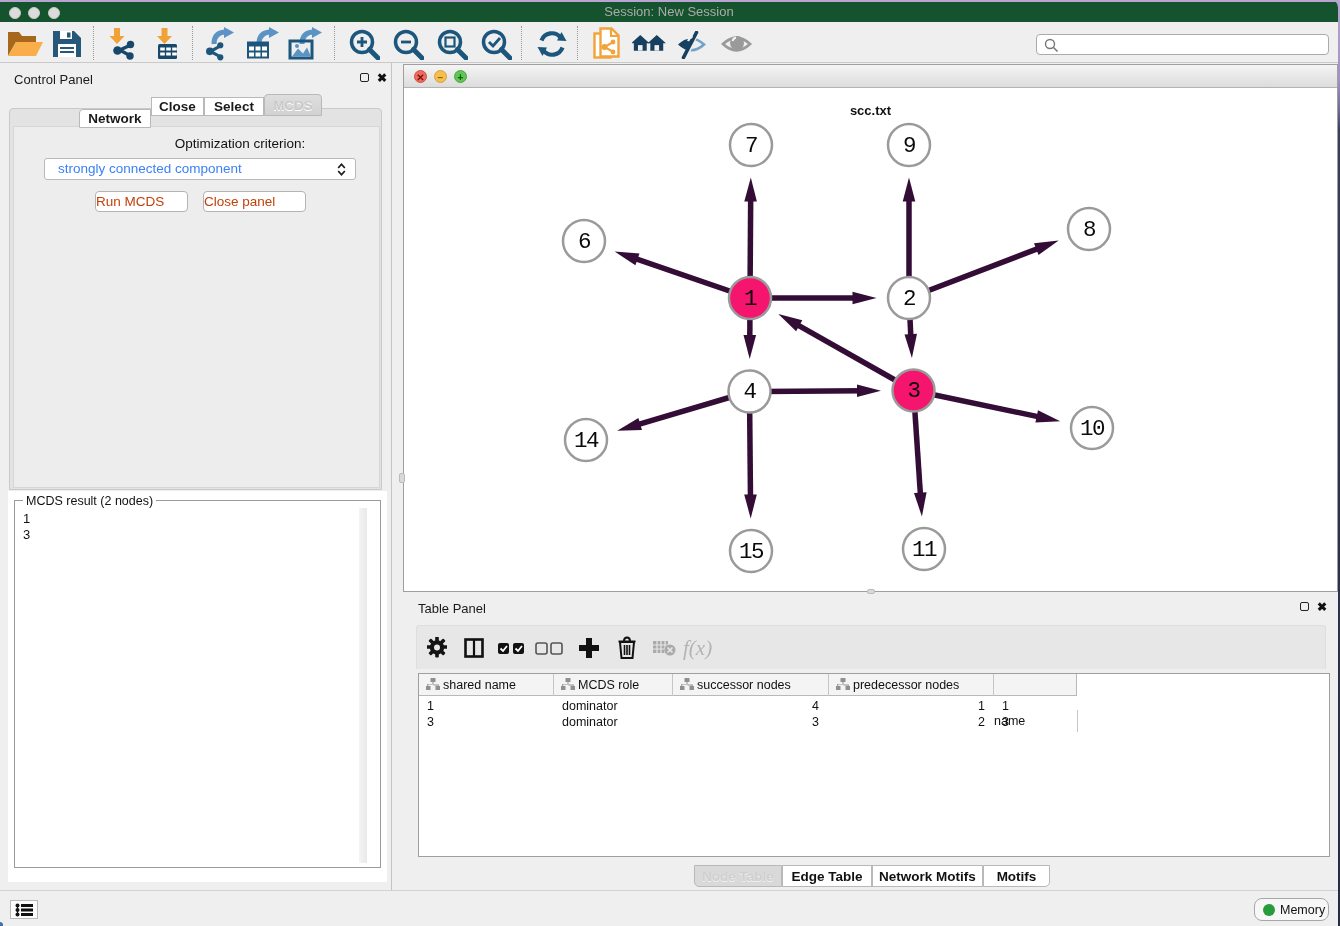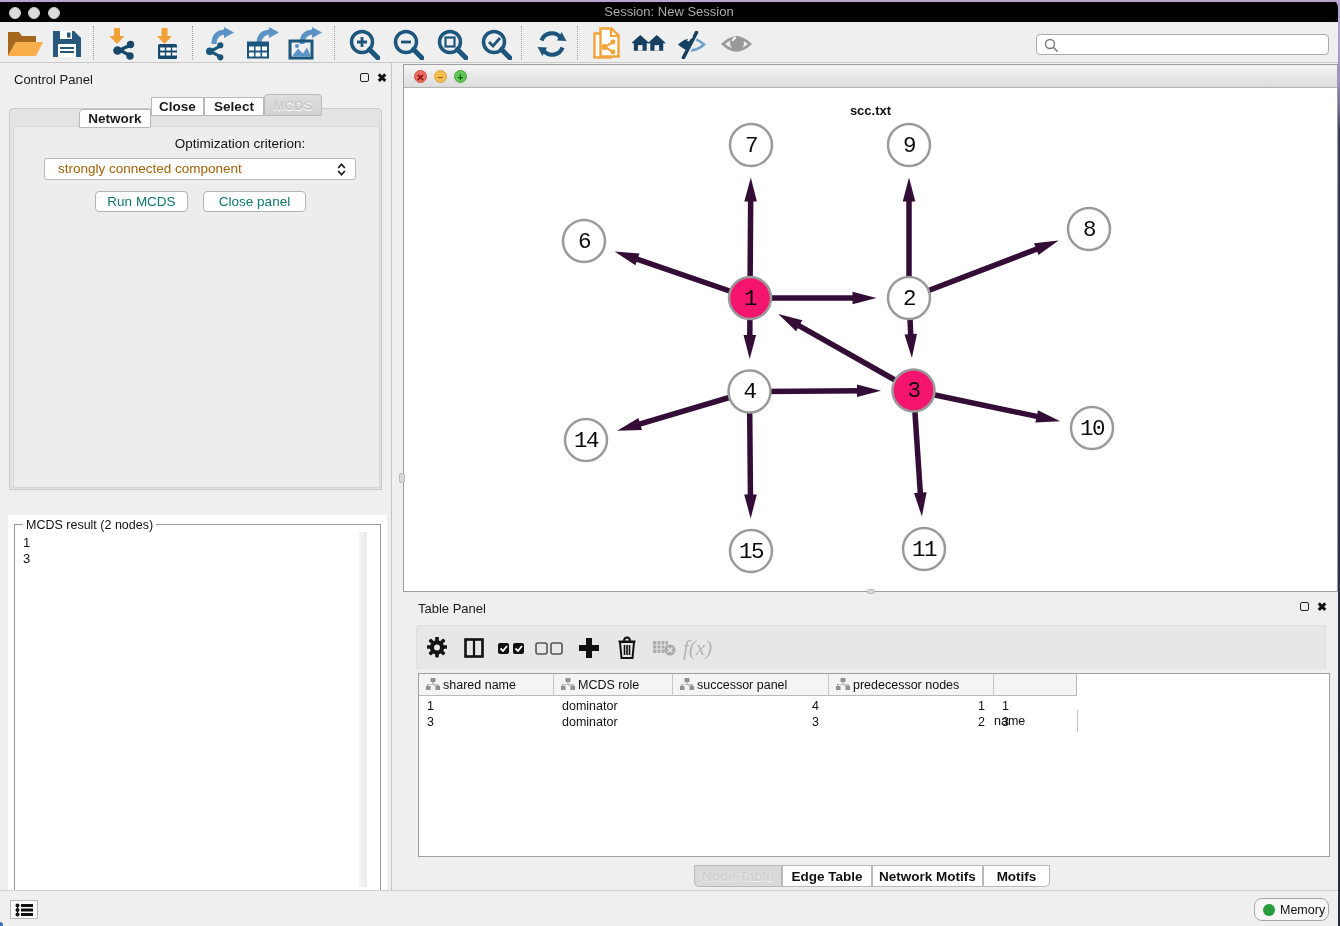--- a/index.html
+++ b/index.html
@@ -3,40 +3,40 @@
 <meta charset="utf-8">
 <style>
   * { margin:0; padding:0; box-sizing:border-box; }
   html,body { width:1340px; height:926px; overflow:hidden; }
   body { font-family:"Liberation Sans", sans-serif; background:linear-gradient(180deg,#b7a4d0 0px,#a291c1 80px,#6f6a94 110px,#39405e 130px,#2e3450 400px,#272c45 926px); position:relative; }
   #win {
     position:absolute; left:0; top:0; width:1338px; height:926px;
     background:#efefef;
     border-top-right-radius:7px;
   }
-  #titlebar { position:absolute; left:0; top:0; width:100%; height:22px; background:#000000; border-top-right-radius:7px;padding-left:16px;}
+  #titlebar { position:absolute; left:0; top:0; width:100%; height:22px; background:#14532d; border-top-right-radius:7px;padding-left:16px;}
   .tl { position:absolute; top:7px; width:12px; height:12px; border-radius:50%; background:#dcdcdc; border:1px solid #c9c9c9; }
   #wintitle { position:absolute; top:4px; left:0; width:1338px; text-align:center; font-size:13px; color:#ababab; }
   #toolbar { position:absolute; left:0; top:22px; width:1338px; height:41px; background:#efefef; border-bottom:1px solid #c9c9c9; }
   .tsep { position:absolute; top:4px; height:34px; width:0px; border-left:1px dotted #9a9a9a; }
   .ticon { position:absolute; top:3px; }
   #search { position:absolute; left:1036px; top:12px; width:293px; height:21px; background:#fff; border:1px solid #ababab; border-radius:4px; }
 
   
   #cpanel { position:absolute; left:0; top:63px; width:392px; height:827px; background:#efefef; border-right:1px solid #c4c4c4; }
   #cpanel .hdr { position:absolute; left:14px; top:9px; font-size:13px; color:#1a1a1a; }
   .floatbtn { position:absolute; width:9px; height:9px; border:1.5px solid #222; border-radius:2px; }
   .closex { position:absolute; font-size:12px; font-weight:bold; color:#111; line-height:10px; }
   .tab { position:absolute; top:0; height:19px; background:#fff; border:1px solid #b9b9b9; font-size:13.5px; font-weight:bold; color:#1a1a1a; text-align:center; line-height:18px; }
   #mcdsbody { position:absolute; left:9px; top:45px; width:373px; height:382px; background:#e3e3e3; border:1px solid #c9c9c9; border-radius:4px 4px 0 0; }
   #mcdsinner { position:absolute; left:3px; top:17px; width:367px; height:362px; background:#ededed; border:1px solid #d6d6d6; }
   #optlabel { position:absolute; left:0; top:73px; width:392px; text-align:center; font-size:13.5px; color:#111;margin-left:44px; }
-  #dropdown { position:absolute; left:44px; top:95px; width:312px; height:22px; background:#fff; border:1px solid #b9b9b9; border-radius:3px; font-size:13.5px; color:#a16207; line-height:20px; padding-left:13px; }
-  .btn { position:absolute; height:21px; background:#fff; border:1px solid #b4b4b4; border-radius:4px; font-size:13.5px; color:#0f766e; text-align:center; line-height:19px; }
-  #resultwrap { position:absolute; left:8px; top:428px; width:379px; height:391px; background:#fff;margin-top:24px; }
+  #dropdown { position:absolute; left:44px; top:95px; width:312px; height:22px; background:#fff; border:1px solid #b9b9b9; border-radius:3px; font-size:13.5px; color:#3b82f6; line-height:20px; padding-left:13px; }
+  .btn { position:absolute; height:21px; background:#fff; border:1px solid #b4b4b4; border-radius:4px; font-size:13.5px; color:#c2410c; line-height:19px; }
+  #resultwrap { position:absolute; left:8px; top:428px; width:379px; height:391px; background:#fff; }
   #fieldset { position:absolute; left:6px; top:9px; width:367px; height:368px; border:1px solid #9a9a9a; background:#fff; }
   #legend { position:absolute; left:8px; top:-7px; background:#fff; padding:0 3px; font-size:12.5px; color:#111; }
   #resulttext { position:absolute; left:8px; top:10px; font-size:13px; color:#111; line-height:16px; }
   #rscroll { position:absolute; right:13px; top:7px; width:8px; height:355px; background:linear-gradient(90deg,#f4f4f4,#e9e9e9); }
 
   
   #netwin { position:absolute; left:403px; top:64px; width:935px; height:528px; border:1px solid #9f9f9f; background:#fff; }
   #nettitle { position:absolute; left:0; top:0; width:100%; height:23px; background:linear-gradient(#f5f5f5,#dcdcdc); border-bottom:1px solid #b3b3b3; }
   .mtl { position:absolute; top:5px; width:13px; height:13px; border-radius:50%; text-align:center; font-size:10px; font-weight:bold; line-height:13px; }
   #nettitletext { position:absolute; top:4px; width:100%; text-align:center; font-size:13px; font-weight:bold; color:#111;margin-top:34px; }
@@ -401,21 +401,21 @@
           </div>
           <div class="thcell" style="left:254px;width:156px;">
             <svg width="14" height="13" viewBox="0 0 14 13" style="position:absolute;left:7px;top:4px;">
               <g fill="#909090">
                 <rect x="4.5" y="0" width="5" height="4"></rect>
                 <rect x="0" y="8" width="4.5" height="4"></rect>
                 <rect x="9.5" y="8" width="4.5" height="4"></rect>
                 <path d="M6.5 4 h1 v2.5 h-5.3 v2 h-1 v-2.5 h5.3 z M7.5 6.5 h5.3 v2.5 h-1 v-1.5 h-4.3 z"></path>
               </g>
             </svg>
-            <div class="thlabel">successor panel</div>
+            <div class="thlabel">successor nodes</div>
           </div>
           <div class="thcell" style="left:410px;width:165px;">
             <svg width="14" height="13" viewBox="0 0 14 13" style="position:absolute;left:7px;top:4px;">
               <g fill="#909090">
                 <rect x="4.5" y="0" width="5" height="4"></rect>
                 <rect x="0" y="8" width="4.5" height="4"></rect>
                 <rect x="9.5" y="8" width="4.5" height="4"></rect>
                 <path d="M6.5 4 h1 v2.5 h-5.3 v2 h-1 v-2.5 h5.3 z M7.5 6.5 h5.3 v2.5 h-1 v-1.5 h-4.3 z"></path>
               </g>
             </svg>

